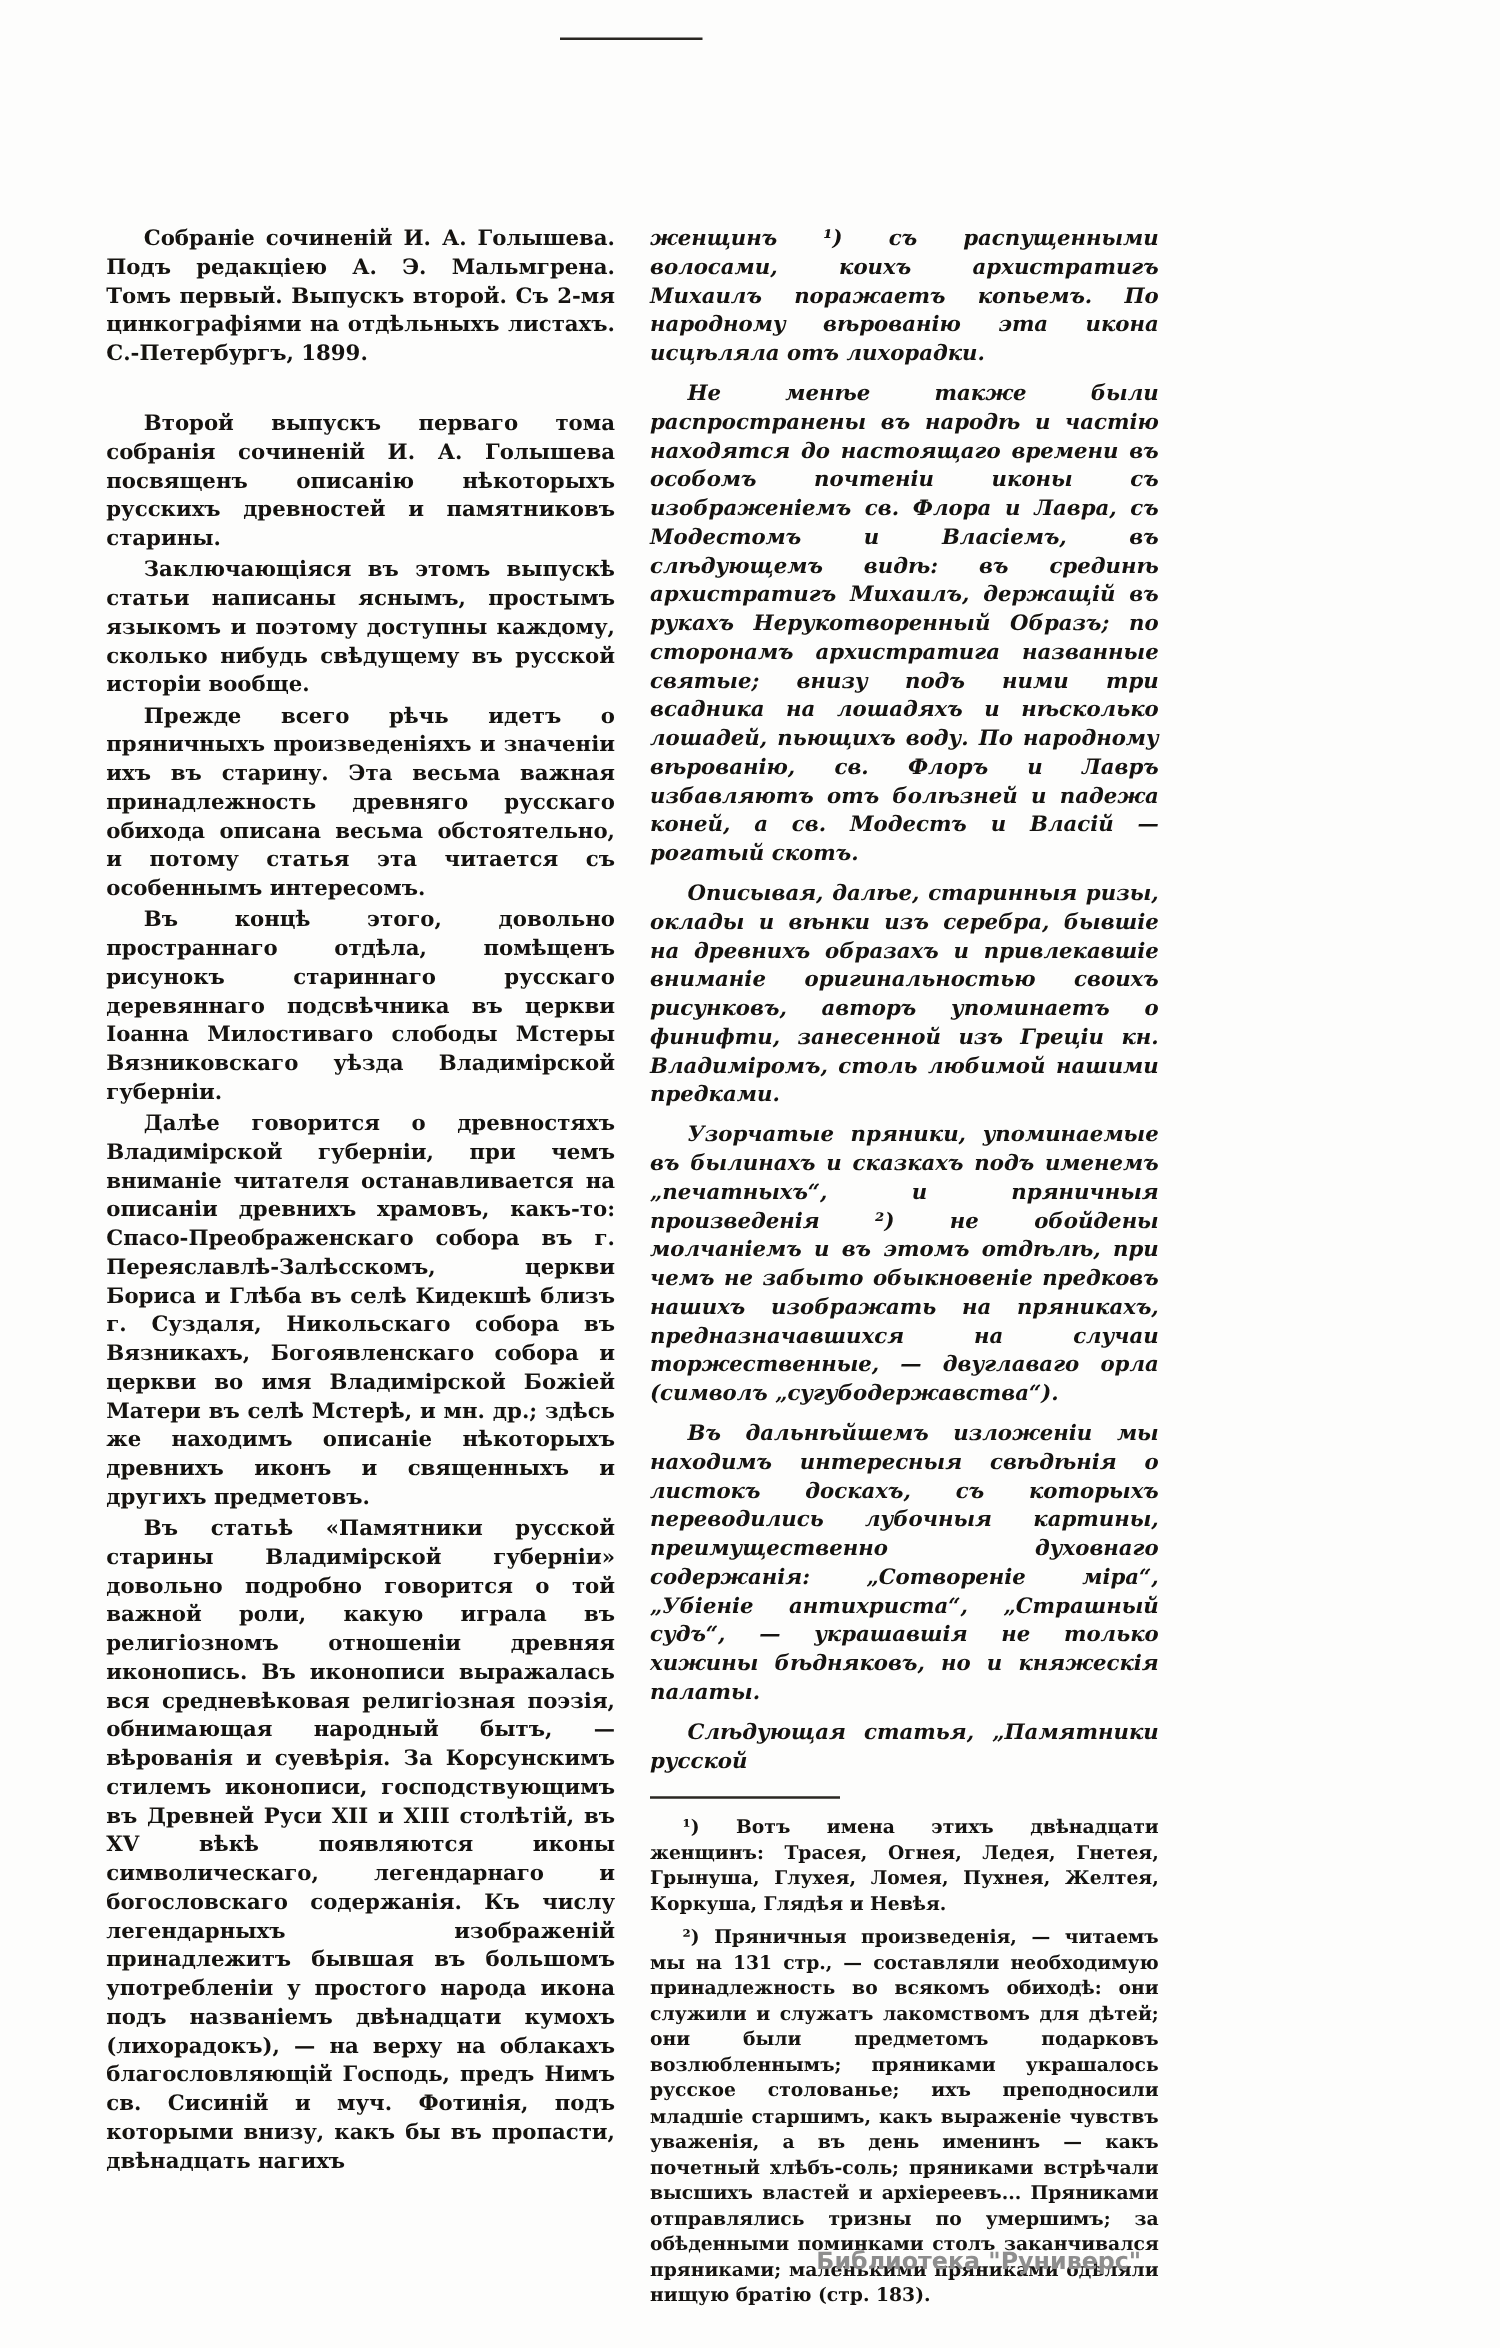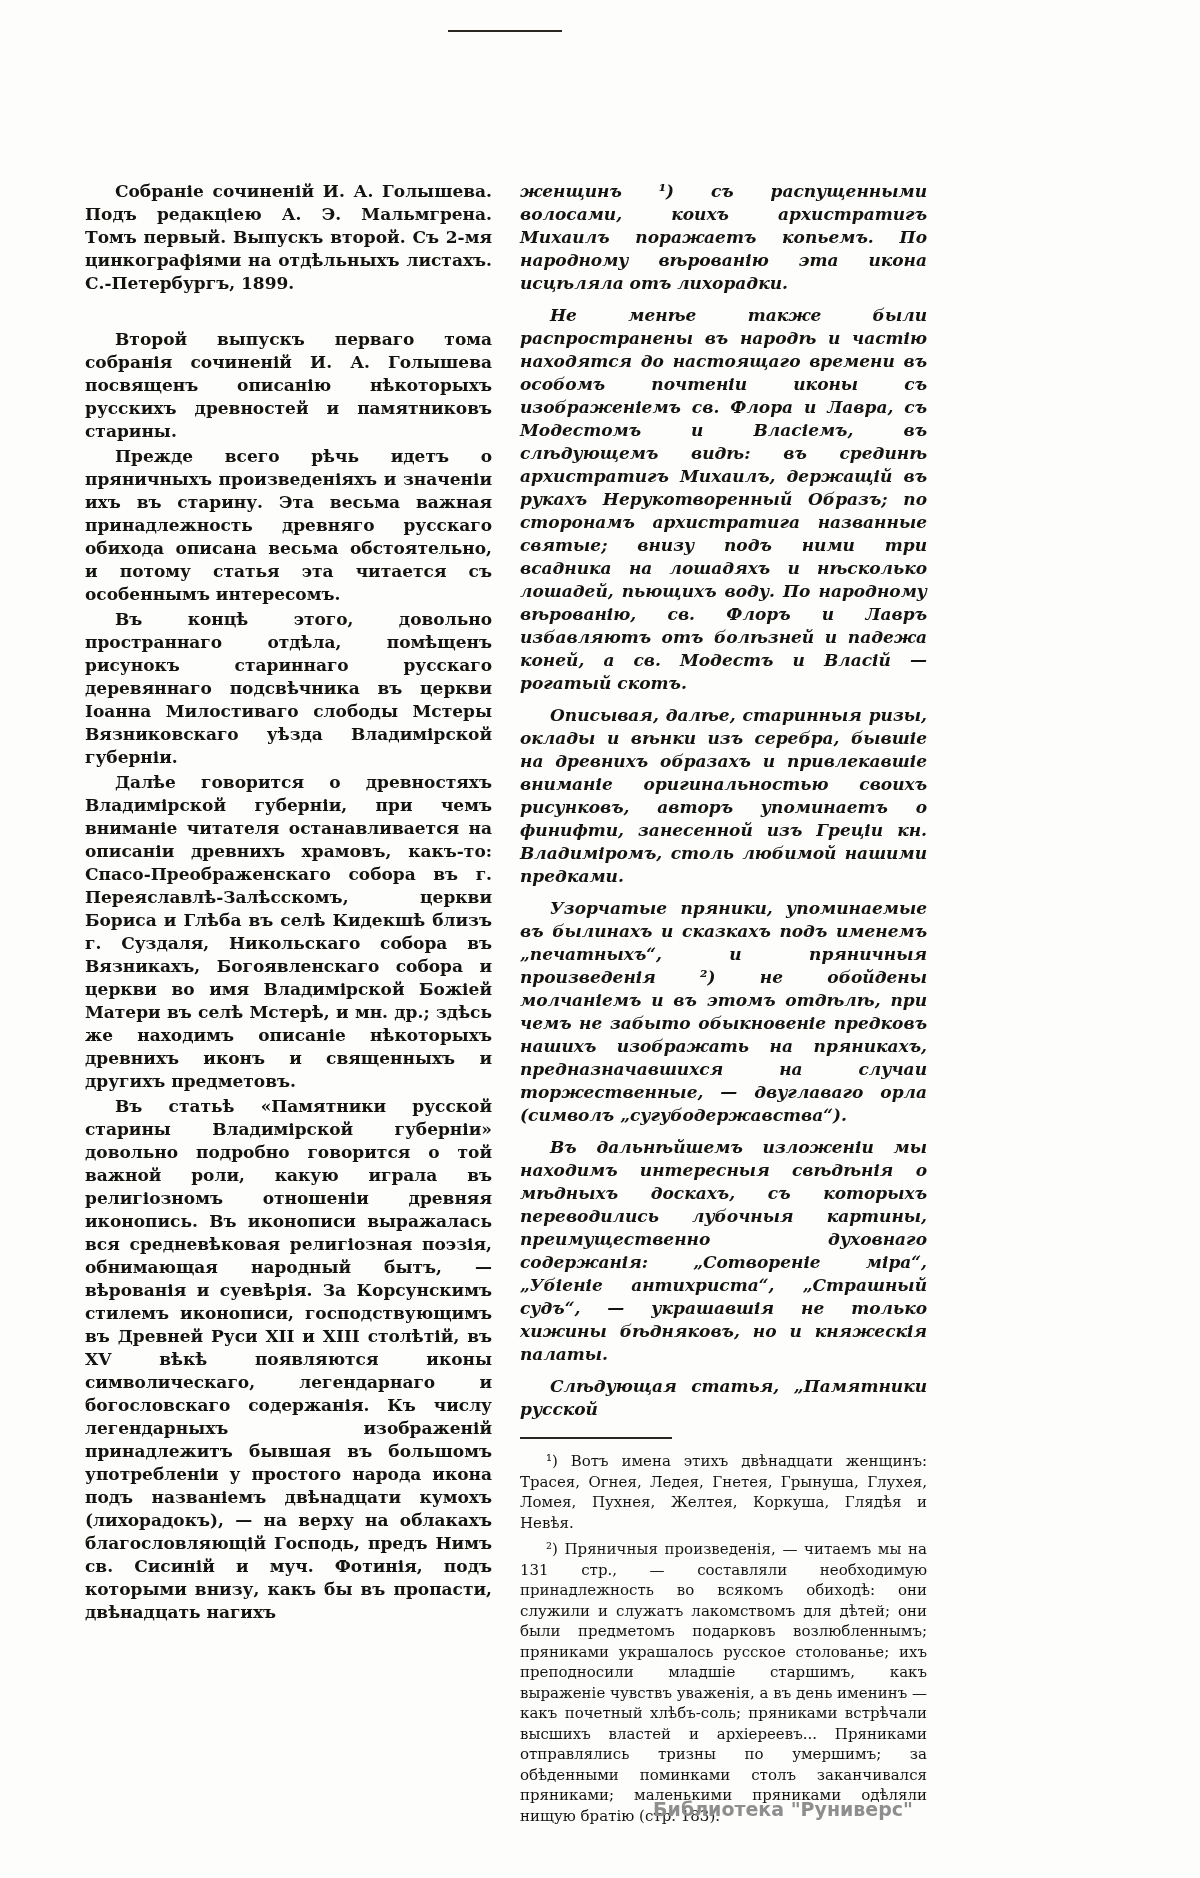--- a/index.html
+++ b/index.html
@@ -55,21 +55,21 @@
 
   .footnote-rule {
     width: 152px;
     border: 0;
     border-top: 2px solid #2a2722;
     margin: 16px 0 12px 0;
   }
   .footnote {
     font-size: 15px;
     line-height: 20.5px;
-    font-weight: normal;
+    font-weight: bold;
     margin: 0 0 6px 0;
     text-indent: 26px;
     text-align: justify;
   }
 
   .watermark {
     position: absolute;
     right: 287px;
     bottom: 58px;
     font-family: "DejaVu Sans", sans-serif;
@@ -84,32 +84,33 @@
 
 <div class="page">
 
   <hr class="title-rule">
 
   <div class="columns">
 
     <div class="col col-left">
       <p class="para lead">Собраніе сочиненій И. А. Голышева. Подъ редакціею А. Э. Мальмгрена. Томъ первый. Выпускъ второй. Съ 2-мя цинкографіями на отдѣльныхъ листахъ. С.-Петербургъ, 1899.</p>
       <p class="para">Второй выпускъ перваго тома собранія сочиненій И. А. Голышева посвященъ описанію нѣкоторыхъ русскихъ древностей и памятниковъ старины.</p>
+      <p class="para">Заключающіяся въ этомъ выпускѣ статьи написаны яснымъ, простымъ языкомъ и поэтому доступны каждому, сколько нибудь свѣдущему въ русской исторіи вообще.</p>
       <p class="para">Прежде всего рѣчь идетъ о пряничныхъ произведеніяхъ и значеніи ихъ въ старину. Эта весьма важная принадлежность древняго русскаго обихода описана весьма обстоятельно, и потому статья эта читается съ особеннымъ интересомъ.</p>
       <p class="para">Въ концѣ этого, довольно пространнаго отдѣла, помѣщенъ рисунокъ стариннаго русскаго деревяннаго подсвѣчника въ церкви Іоанна Милостиваго слободы Мстеры Вязниковскаго уѣзда Владимірской губерніи.</p>
       <p class="para">Далѣе говорится о древностяхъ Владимірской губерніи, при чемъ вниманіе читателя останавливается на описаніи древнихъ храмовъ, какъ-то: Спасо-Преображенскаго собора въ г. Переяславлѣ-Залѣсскомъ, церкви Бориса и Глѣба въ селѣ Кидекшѣ близъ г. Суздаля, Никольскаго собора въ Вязникахъ, Богоявленскаго собора и церкви во имя Владимірской Божіей Матери въ селѣ Мстерѣ, и мн. др.; здѣсь же находимъ описаніе нѣкоторыхъ древнихъ иконъ и священныхъ и другихъ предметовъ.</p>
       <p class="para">Въ статьѣ «Памятники русской старины Владимірской губерніи» довольно подробно говорится о той важной роли, какую играла въ религіозномъ отношеніи древняя иконопись. Въ иконописи выражалась вся средневѣковая религіозная поэзія, обнимающая народный бытъ, — вѣрованія и суевѣрія. За Корсунскимъ стилемъ иконописи, господствующимъ въ Древней Руси XII и XIII столѣтій, въ XV вѣкѣ появляются иконы символическаго, легендарнаго и богословскаго содержанія. Къ числу легендарныхъ изображеній принадлежитъ бывшая въ большомъ употребленіи у простого народа икона подъ названіемъ двѣнадцати кумохъ (лихорадокъ), — на верху на облакахъ благословляющій Господь, предъ Нимъ св. Сисиній и муч. Фотинія, подъ которыми внизу, какъ бы въ пропасти, двѣнадцать нагихъ</p>
     </div>
 
     <div class="col col-right">
       <p class="para no-indent">женщинъ ¹) съ распущенными волосами, коихъ архистратигъ Михаилъ поражаетъ копьемъ. По народному вѣрованію эта икона исцѣляла отъ лихорадки.</p>
       <p class="para">Не менѣе также были распространены въ народѣ и частію находятся до настоящаго времени въ особомъ почтеніи иконы съ изображеніемъ св. Флора и Лавра, съ Модестомъ и Власіемъ, въ слѣдующемъ видѣ: въ срединѣ архистратигъ Михаилъ, держащій въ рукахъ Нерукотворенный Образъ; по сторонамъ архистратига названные святые; внизу подъ ними три всадника на лошадяхъ и нѣсколько лошадей, пьющихъ воду. По народному вѣрованію, св. Флоръ и Лавръ избавляютъ отъ болѣзней и падежа коней, а св. Модестъ и Власій — рогатый скотъ.</p>
       <p class="para">Описывая, далѣе, старинныя ризы, оклады и вѣнки изъ серебра, бывшіе на древнихъ образахъ и привлекавшіе вниманіе оригинальностью своихъ рисунковъ, авторъ упоминаетъ о финифти, занесенной изъ Греціи кн. Владиміромъ, столь любимой нашими предками.</p>
       <p class="para">Узорчатые пряники, упоминаемые въ былинахъ и сказкахъ подъ именемъ „печатныхъ“, и пряничныя произведенія ²) не обойдены молчаніемъ и въ этомъ отдѣлѣ, при чемъ не забыто обыкновеніе предковъ нашихъ изображать на пряникахъ, предназначавшихся на случаи торжественные, — двуглаваго орла (символъ „сугубодержавства“).</p>
-      <p class="para">Въ дальнѣйшемъ изложеніи мы находимъ интересныя свѣдѣнія о мѣдныхъ доскахъ, съ которыхъ переводились лубочныя картины, преимущественно духовнаго содержанія: „Сотвореніе міра“, „Убіеніе антихриста“, „Страшный судъ“, — украшавшія не только хижины бѣдняковъ, но и княжескія палаты.</p>
+      <p class="para">Въ дальнѣйшемъ изложеніи мы находимъ интересныя свѣдѣнія о листокъ доскахъ, съ которыхъ переводились лубочныя картины, преимущественно духовнаго содержанія: „Сотвореніе міра“, „Убіеніе антихриста“, „Страшный судъ“, — украшавшія не только хижины бѣдняковъ, но и княжескія палаты.</p>
       <p class="para">Слѣдующая статья, „Памятники русской</p>
 
       <hr class="footnote-rule">
 
       <p class="footnote">¹) Вотъ имена этихъ двѣнадцати женщинъ: Трасея, Огнея, Ледея, Гнетея, Грынуша, Глухея, Ломея, Пухнея, Желтея, Коркуша, Глядѣя и Невѣя.</p>
       <p class="footnote">²) Пряничныя произведенія, — читаемъ мы на 131 стр., — составляли необходимую принадлежность во всякомъ обиходѣ: они служили и служатъ лакомствомъ для дѣтей; они были предметомъ подарковъ возлюбленнымъ; пряниками украшалось русское столованье; ихъ преподносили младшіе старшимъ, какъ выраженіе чувствъ уваженія, а въ день именинъ — какъ почетный хлѣбъ-соль; пряниками встрѣчали высшихъ властей и архіереевъ... Пряниками отправлялись тризны по умершимъ; за обѣденными поминками столъ заканчивался пряниками; маленькими пряниками одѣляли нищую братію (стр. 183).</p>
     </div>
 
   </div>
 

